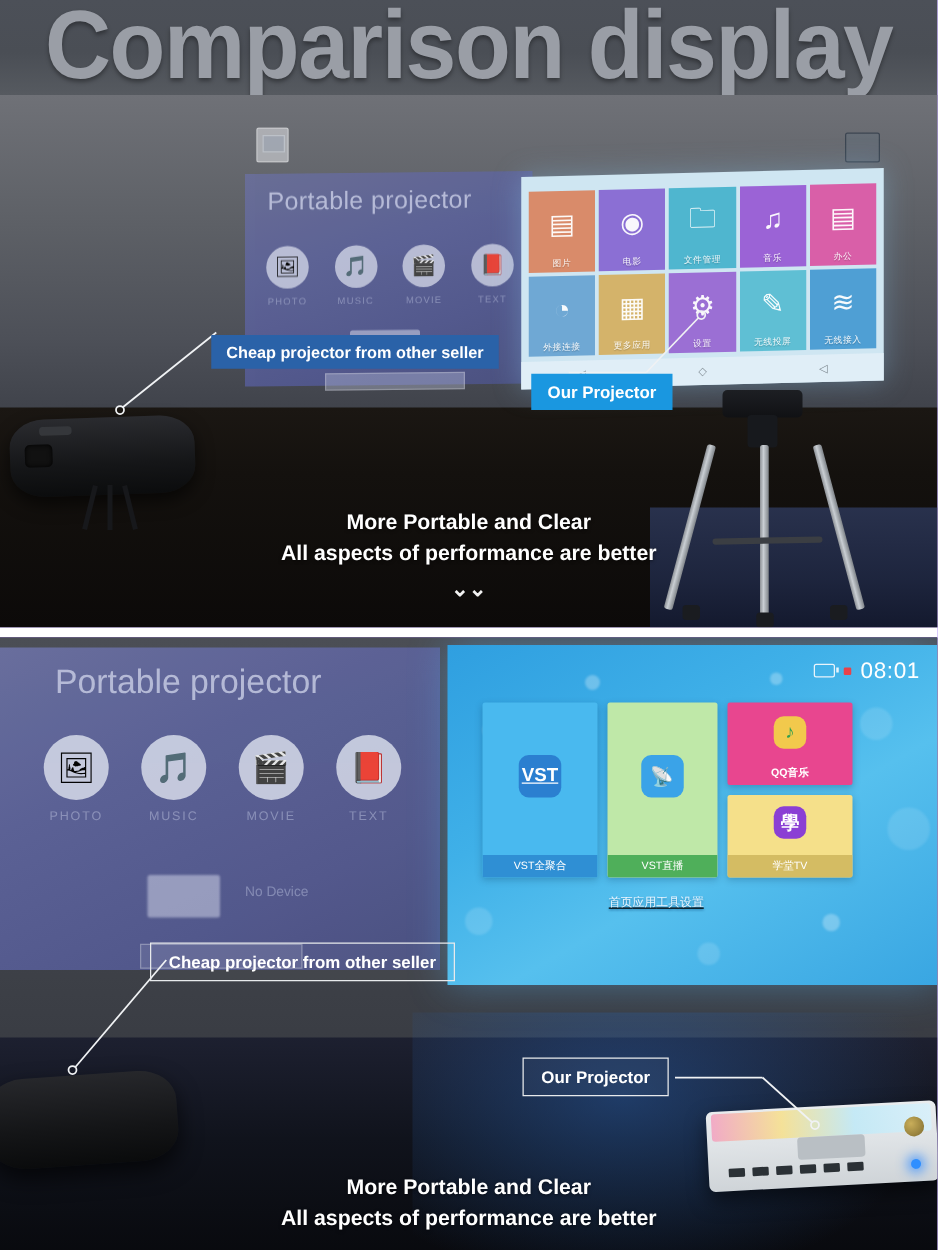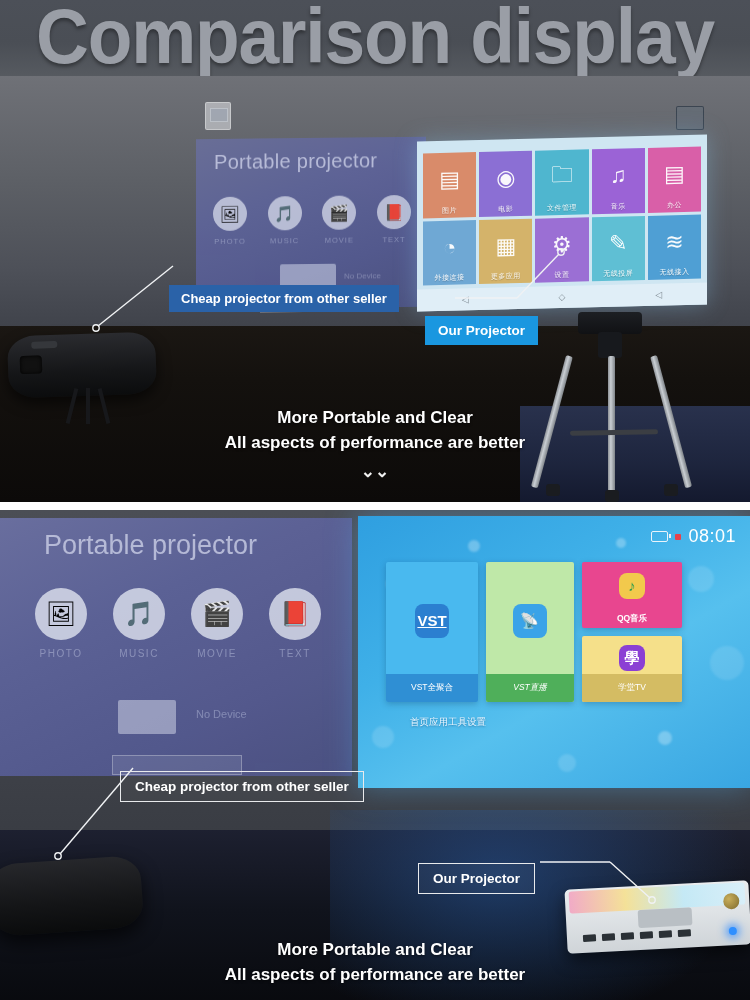--- a/index.html
+++ b/index.html
@@ -87,21 +87,21 @@
        background:linear-gradient(90deg,#8d9196,#c9ced3 40%,#7f8489);border-radius:2px;}
   .tp-l1{left:18px;transform:rotate(15deg);transform-origin:top center;}
   .tp-l2{left:60px;}
   .tp-l3{left:102px;transform:rotate(-15deg);transform-origin:top center;}
   .tp-foot{position:absolute;width:14px;height:12px;background:#1a1c20;border-radius:3px;}
   .tp-brace{position:absolute;left:22px;top:118px;width:88px;height:5px;
        background:#3b3e43;border-radius:3px;transform:rotate(-1deg);}
 
   
   .callout{position:absolute;display:flex;align-items:flex-end;justify-content:center;
-       color:#fff;font-weight:bold;white-space:nowrap;margin-top:17px;}
+       color:#fff;font-weight:bold;white-space:nowrap;}
   .cal-filled-blue{background:#2a62a8;padding:6px 12px;font-size:13px;}
   .cal-filled-azure{background:#1a97e0;padding:7px 13px;font-size:13.5px;}
   .cal-outline{background:rgba(255,255,255,.03);border:1.5px solid #e8eaec;
        padding:7px 14px;font-size:13.5px;}
   .leader{position:absolute;overflow:visible;pointer-events:none;}
   .leader line{stroke:#f0f2f4;stroke-width:1.4;}
   .leader circle{fill:none;stroke:#f0f2f4;stroke-width:1.4;}
 
   
   .caption{position:absolute;left:0;width:750px;text-align:center;color:#ffffff;
@@ -147,27 +147,27 @@
        filter:blur(1px);}
   .pb2-status{position:absolute;right:14px;top:10px;display:flex;align-items:center;gap:7px;}
   .pb2-batt{width:15px;height:9px;border:1.3px solid #e9f4fb;border-radius:2px;position:relative;}
   .pb2-batt:after{content:"";position:absolute;right:-3.5px;top:2px;width:2px;height:4px;
        background:#e9f4fb;}
   .pb2-dot{width:6px;height:6px;background:#e8424a;border-radius:1px;}
   .pb2-time{font-size:18px;color:#ffffff;letter-spacing:.5px;}
   .tiles2{position:absolute;left:28px;top:46px;width:300px;height:140px;}
   .t2{position:absolute;border-radius:2px;overflow:hidden;
        box-shadow:0 2px 6px rgba(0,40,70,.25);}
-  .t2 .cap{position:absolute;left:0;bottom:0;width:100%;height:28px;
+  .t2 .cap{position:absolute;left:0;bottom:0;width:100%;height:18px;
        display:flex;align-items:center;justify-content:center;font-size:8.5px;color:#fff;}
   .t2 .ico{position:absolute;left:50%;top:42%;transform:translate(-50%,-50%);
        width:34px;height:34px;border-radius:8px;display:flex;align-items:center;
        justify-content:center;font-size:15px;color:#fff;font-weight:bold;}
   .nav2{position:absolute;left:52px;top:200px;width:230px;display:flex;
-       justify-content:flex-start;}
+       justify-content:center;text-decoration:underline;}
   .nav2 span{font-size:9.5px;color:#eaf6ff;text-shadow:0 1px 2px rgba(0,60,110,.5);}
 
   .proj-black2{position:absolute;left:-10px;top:350px;width:152px;height:72px;
        background:linear-gradient(180deg,#26272b 0%,#141517 60%,#0a0b0c 100%);
        border-radius:30px/24px;transform:rotate(-4deg);box-shadow:0 8px 18px rgba(0,0,0,.65);}
   .white-box{position:absolute;left:566px;top:375px;width:184px;height:64px;
        background:linear-gradient(180deg,#e9ecee 0%,#dfe3e6 45%,#cfd4d8 100%);
        border-radius:5px;transform:rotate(-3deg);box-shadow:0 7px 16px rgba(0,0,0,.55);}
   .wb-top{position:absolute;left:4px;top:2px;width:176px;height:22px;border-radius:3px;
        background:linear-gradient(90deg,#f3a0c0 0%,#f7e08a 32%,#bfe9f7 65%,#d7f0fb 100%);
@@ -378,21 +378,21 @@
         <span class="pb2-time">08:01</span>
       </div>
 
       <div class="tiles2">
         <div class="t2" style="left:0;top:0;width:92px;height:140px;background:#49b9ef;">
           <span class="ico" style="background:#2b7fd0;text-decoration:underline;">VST</span>
           <span class="cap" style="background:#2f8fd4;">VST全聚合</span>
         </div>
         <div class="t2" style="left:100px;top:0;width:88px;height:140px;background:#bfe8a8;">
           <span class="ico" style="background:#3aa3e8;">📡</span>
-          <span class="cap" style="background:#4faf5a;font-style:italic;">VST直播</span>
+          <span class="cap" style="background:#4faf5a;">VST直播</span>
         </div>
         <div class="t2" style="left:196px;top:0;width:100px;height:66px;background:#e8468f;">
           <span class="ico" style="background:#f2c94c;width:26px;height:26px;top:36%;color:#2f9e4f;">♪</span>
           <span class="cap" style="background:transparent;height:18px;font-weight:bold;">QQ音乐</span>
         </div>
         <div class="t2" style="left:196px;top:74px;width:100px;height:66px;background:#f5e08a;">
           <span class="ico" style="background:#8b3fd4;width:26px;height:26px;top:34%;">學</span>
           <span class="cap" style="background:#d4bc63;">学堂TV</span>
         </div>
       </div>

